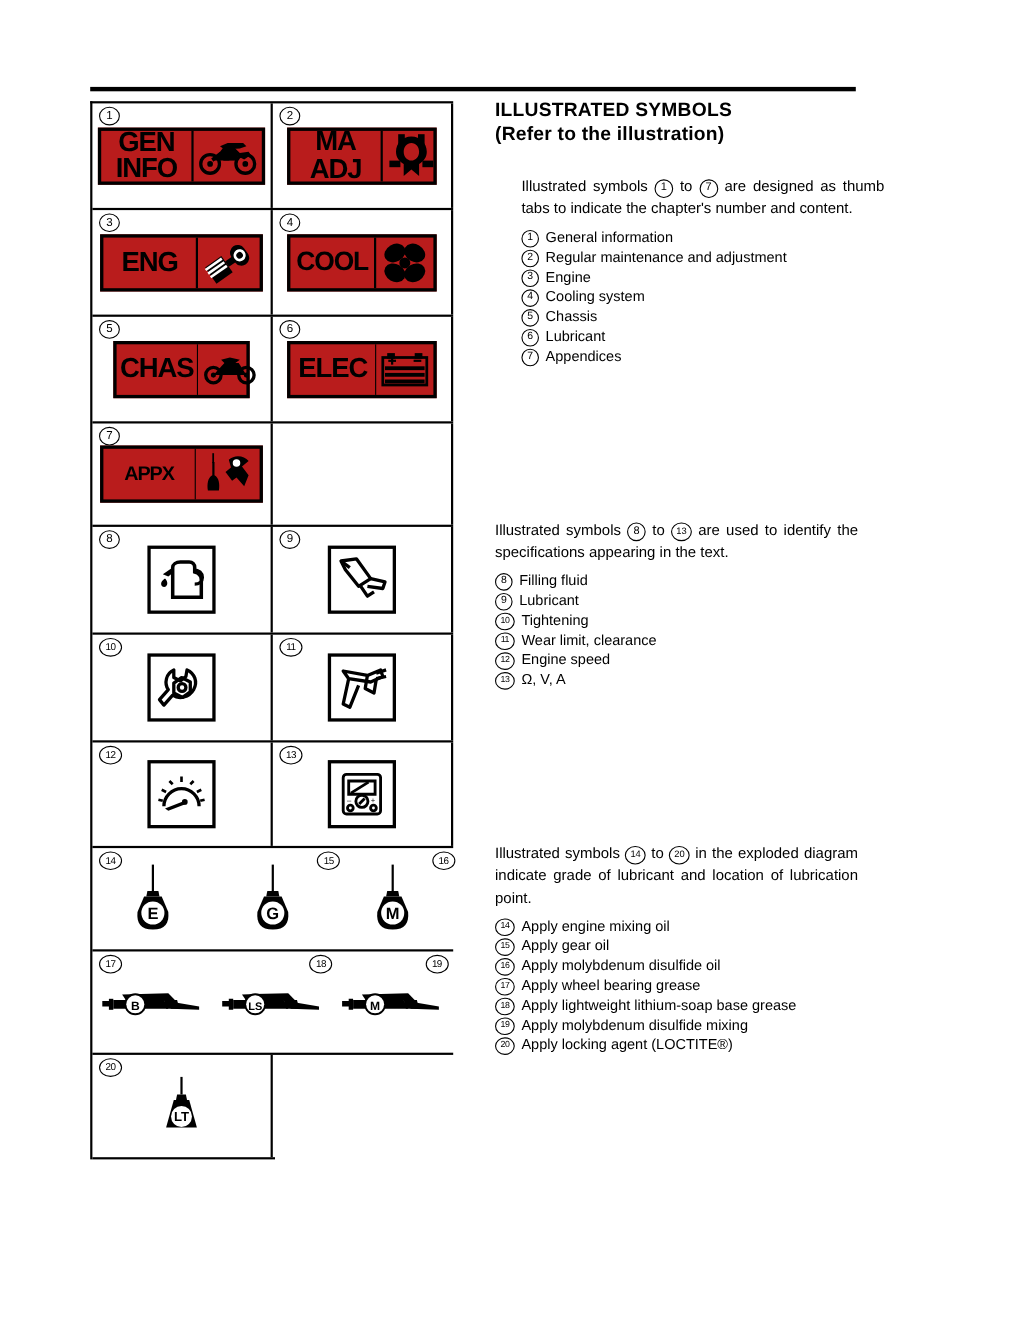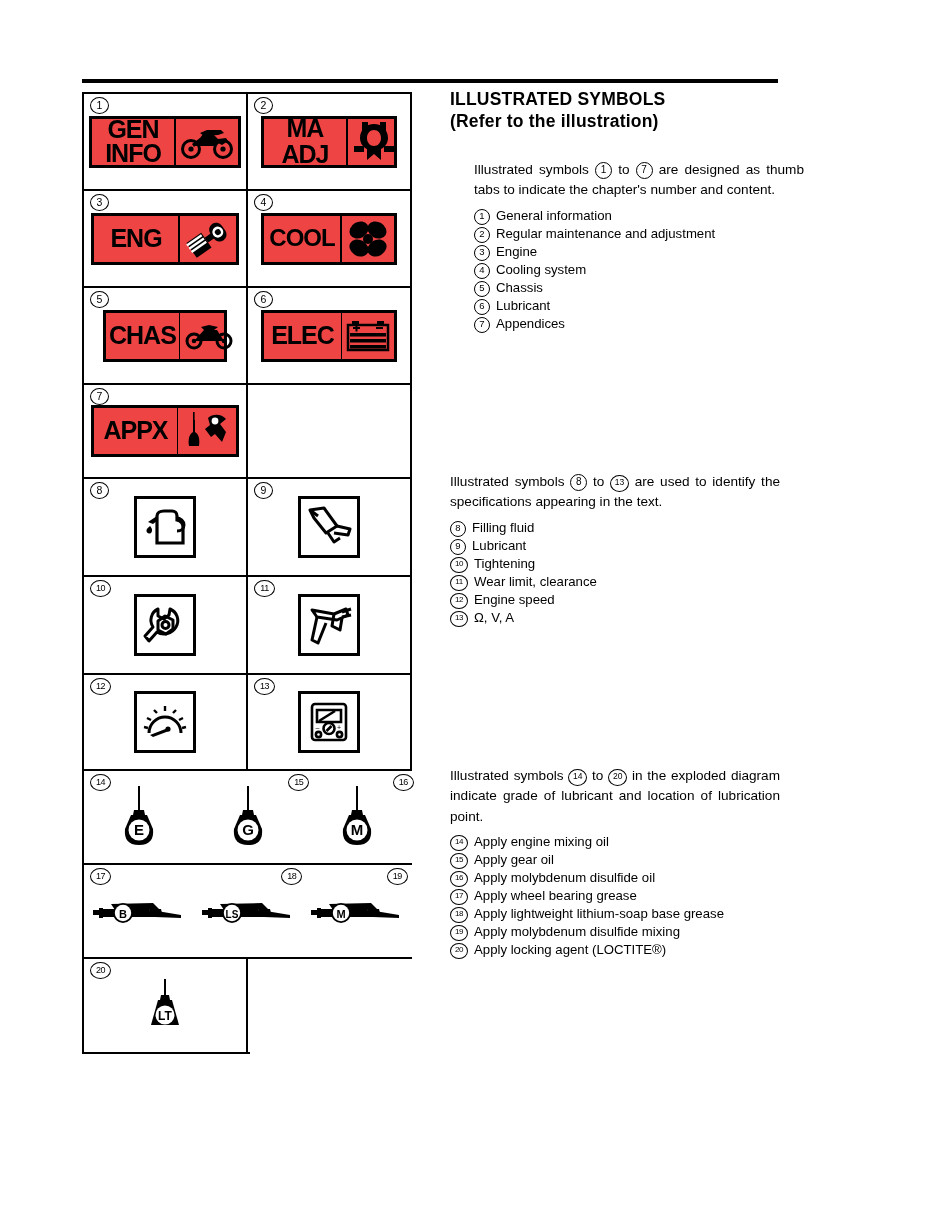--- a/index.html
+++ b/index.html
@@ -27,42 +27,42 @@
   .r-oil{height:94px;}
   .r-last{height:95px;}
 
   .num{position:absolute;left:6px;top:3px;font-size:12.5px;line-height:1;}
   .num .c{display:inline-block;border:1px solid #000;border-radius:50%;
     min-width:15px;height:15px;line-height:14px;text-align:center;font-size:10.5px;
     font-family:"Liberation Sans",sans-serif;padding:0 1px;}
   .num .c.two{min-width:17px;font-size:9px;letter-spacing:-0.5px;}
 
   
-  .tab{border:3px solid #000;display:flex;align-items:stretch;height:52px;box-sizing:border-box;background:#ef4444;}
+  .tab{border:3px solid #000;display:flex;align-items:stretch;height:52px;box-sizing:border-box;background:#b91c1c;}
   .tab .txt{display:flex;flex-direction:column;align-items:center;justify-content:center;
      font-weight:bold;font-family:"Liberation Sans",sans-serif;letter-spacing:-1px;
      border-right:2px solid #000;box-sizing:border-box;padding:0 3px;}
   .tab .txt span{line-height:0.95;}
   .tab .pic{display:flex;align-items:center;justify-content:center;padding:0 4px;box-sizing:border-box;}
 
   .tab1{width:152px;}
   .tab1 .txt{font-size:25px;width:92px;}
   .tab2{width:136px;justify-content:space-between;}
   .tab2 .txt{font-size:25px;width:84px;}
   .tab2 .txt .bar{width:78px;height:2px;background:#000;margin:1px 0;}
   .tab3{width:148px;}
   .tab3 .txt{font-size:25px;width:88px;}
   .tab4{width:136px;}
   .tab4 .txt{font-size:24px;width:82px;}
   .tab5{width:124px;}
   .tab5 .txt{font-size:25px;width:93px;border-right:1px solid #000;}
   .tab6{width:136px;}
   .tab6 .txt{font-size:25px;width:84px;border-right:1px solid #000;}
   .tab7{width:148px;}
-  .tab7 .txt{font-size:25px;width:90px;border-right:1px solid #000;}
+  .tab7 .txt{font-size:18px;width:90px;border-right:1px solid #000;}
 
   
   .frame{width:62px;height:62px;border:3px solid #000;box-sizing:border-box;
      display:flex;align-items:center;justify-content:center;background:#fff;}
 
   
   .textcol{position:absolute;left:450px;top:88px;width:330px;}
   h1.title{font-size:17.5px;font-weight:bold;line-height:1.28;margin:0;letter-spacing:0.2px;
      font-family:"Liberation Sans",sans-serif;}
   h1.title .l2{display:block;}

